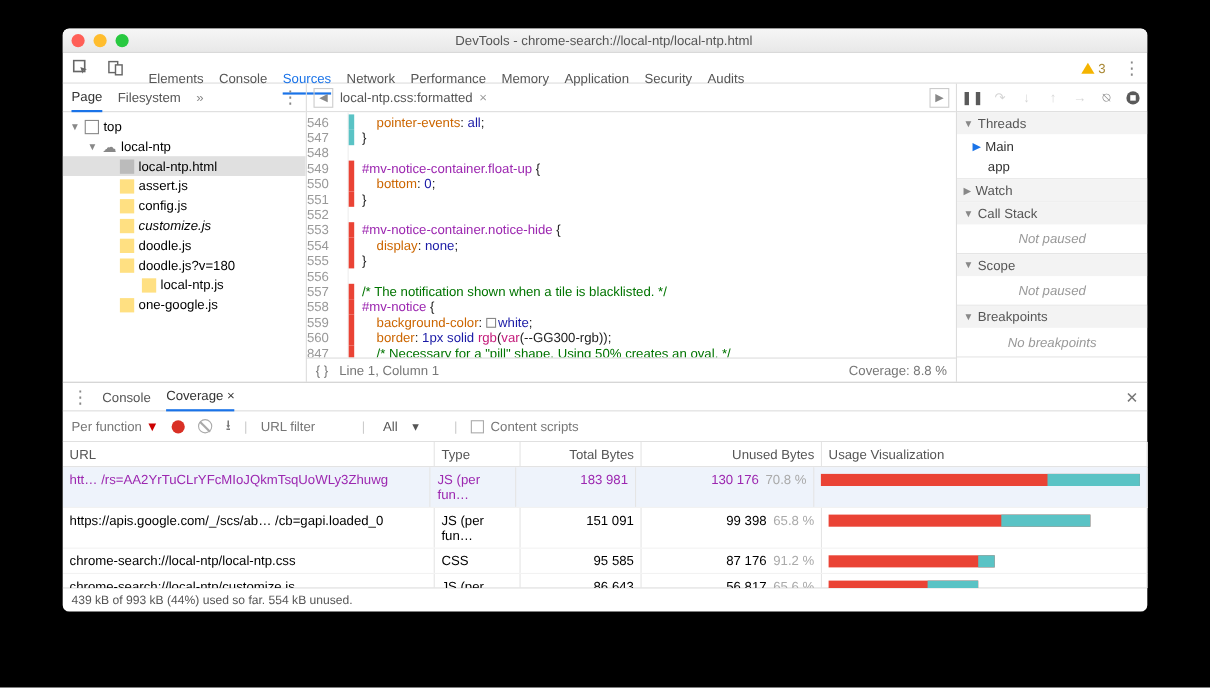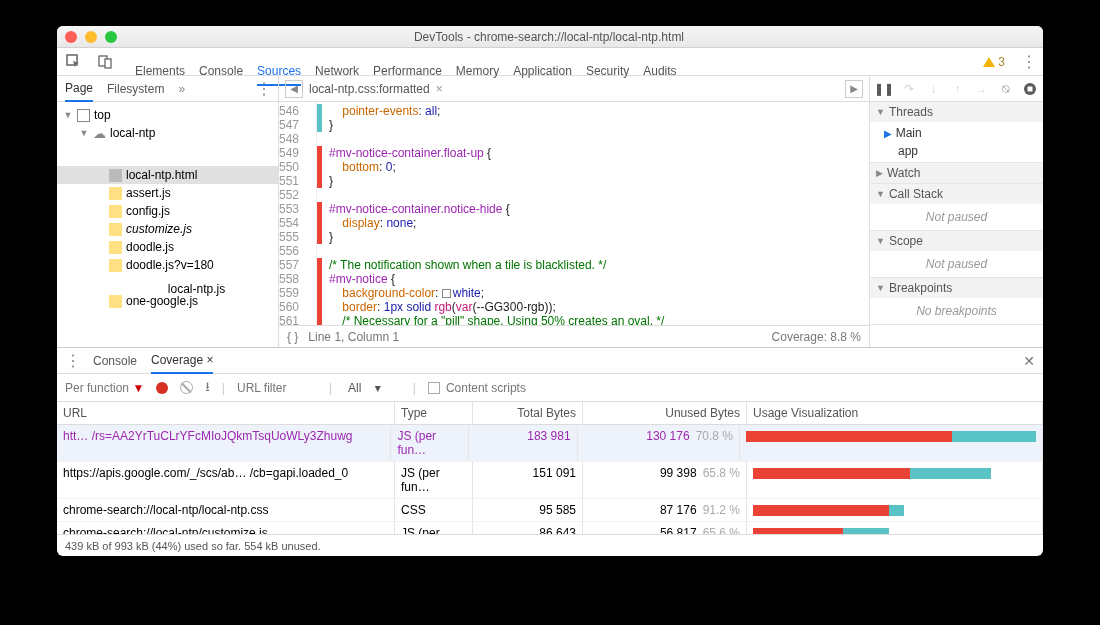--- a/index.html
+++ b/index.html
@@ -19,21 +19,21 @@
 .warn-tri { width:0;height:0;border-left:6px solid transparent;border-right:6px solid transparent;border-bottom:10px solid #f4b400;}
 .kebab { width:14px; text-align:center; color:#888; cursor:pointer; font-size:16px; }
 .main { display:flex; flex:1; min-height:0; }
 .sidebar { width:222px; border-right:1px solid #ddd; display:flex; flex-direction:column; }
 .sb-tabs { display:flex; align-items:center; height:26px; border-bottom:1px solid #ddd; padding:0 8px; gap:14px; }
 .sb-tab { color:#555; cursor:pointer; padding:5px 0; }
 .sb-tab.active { color:#333; border-bottom:2px solid #1a73e8; }
 .more { color:#888; cursor:pointer; }
 .tree { flex:1; overflow:auto; padding:4px 0; font-size:12px; }
 .tree-row { display:flex; align-items:center; height:18px; padding-left:4px; cursor:pointer; gap:4px; white-space:nowrap; }
-.tree-row.selected { background:#e0e0e0;margin-top:24px; }
+.tree-row.selected { background:#e0e0e0; }
 .arr { width:10px; color:#888; font-size:9px; display:inline-block; text-align:center; }
 .fico { width:13px; height:13px; display:inline-block; }
 .fico.frame{border:1.5px solid #888;background:#fff;}
 .fico.cloud{color:#888;font-size:13px;line-height:1;}
 .fico.html{background:#bbb;}
 .fico.js{background:#ffe082;}
 .center { flex:1; display:flex; flex-direction:column; min-width:0; border-right:1px solid #ddd; }
 .file-tabs { height:26px; border-bottom:1px solid #ddd; display:flex; align-items:center; padding:0 6px; gap:6px; }
 .nav-btn { width:18px; height:18px; border:1px solid #ccc; display:flex; align-items:center; justify-content:center; color:#888; cursor:pointer; font-size:10px; }
 .ftab { display:flex; gap:6px; color:#555; }
@@ -168,21 +168,21 @@
           <div class="tree-row" style="padding-left: 38px;">
             <span class="arr"></span>
             <span class="fico js"></span>
             <span>doodle.js</span>
           </div>
           <div class="tree-row" style="padding-left: 38px;">
             <span class="arr"></span>
             <span class="fico js"></span>
             <span>doodle.js?v=180</span>
           </div>
-          <div class="tree-row" style="padding-left: 58px; flex-direction: column;">
+          <div class="tree-row" style="padding-left: 58px;">
             <span class="arr"></span>
             <span class="fico js"></span>
             <span>local-ntp.js</span>
           </div>
           <div class="tree-row" style="padding-left: 38px;">
             <span class="arr"></span>
             <span class="fico js"></span>
             <span>one-google.js</span>
           </div>
         </div>
@@ -207,21 +207,21 @@
             <div>551</div>
             <div>552</div>
             <div>553</div>
             <div>554</div>
             <div>555</div>
             <div>556</div>
             <div>557</div>
             <div>558</div>
             <div>559</div>
             <div>560</div>
-            <div>561</div>
+            <div>847</div>
           </div>
         <div class="marks" id="marks">
             <span class="mark b"></span>
             <span class="mark b"></span>
             <span class="mark "></span>
             <span class="mark r"></span>
             <span class="mark r"></span>
             <span class="mark r"></span>
             <span class="mark "></span>
             <span class="mark r"></span>

